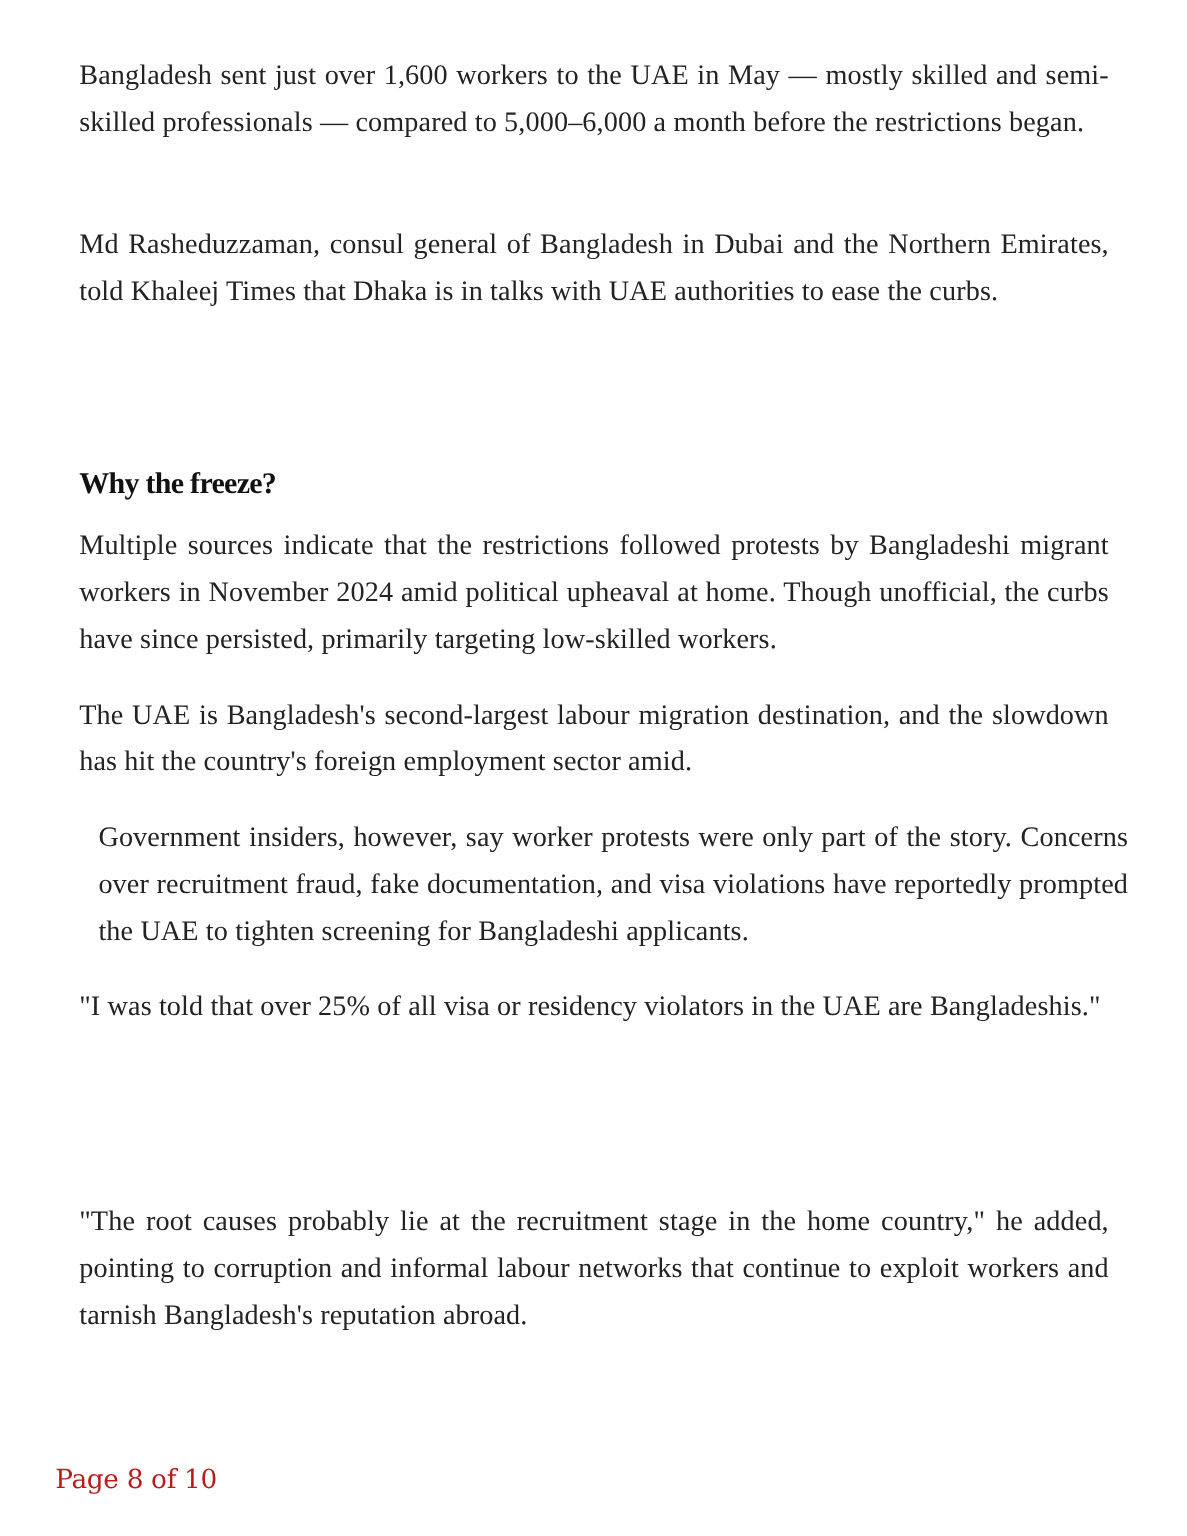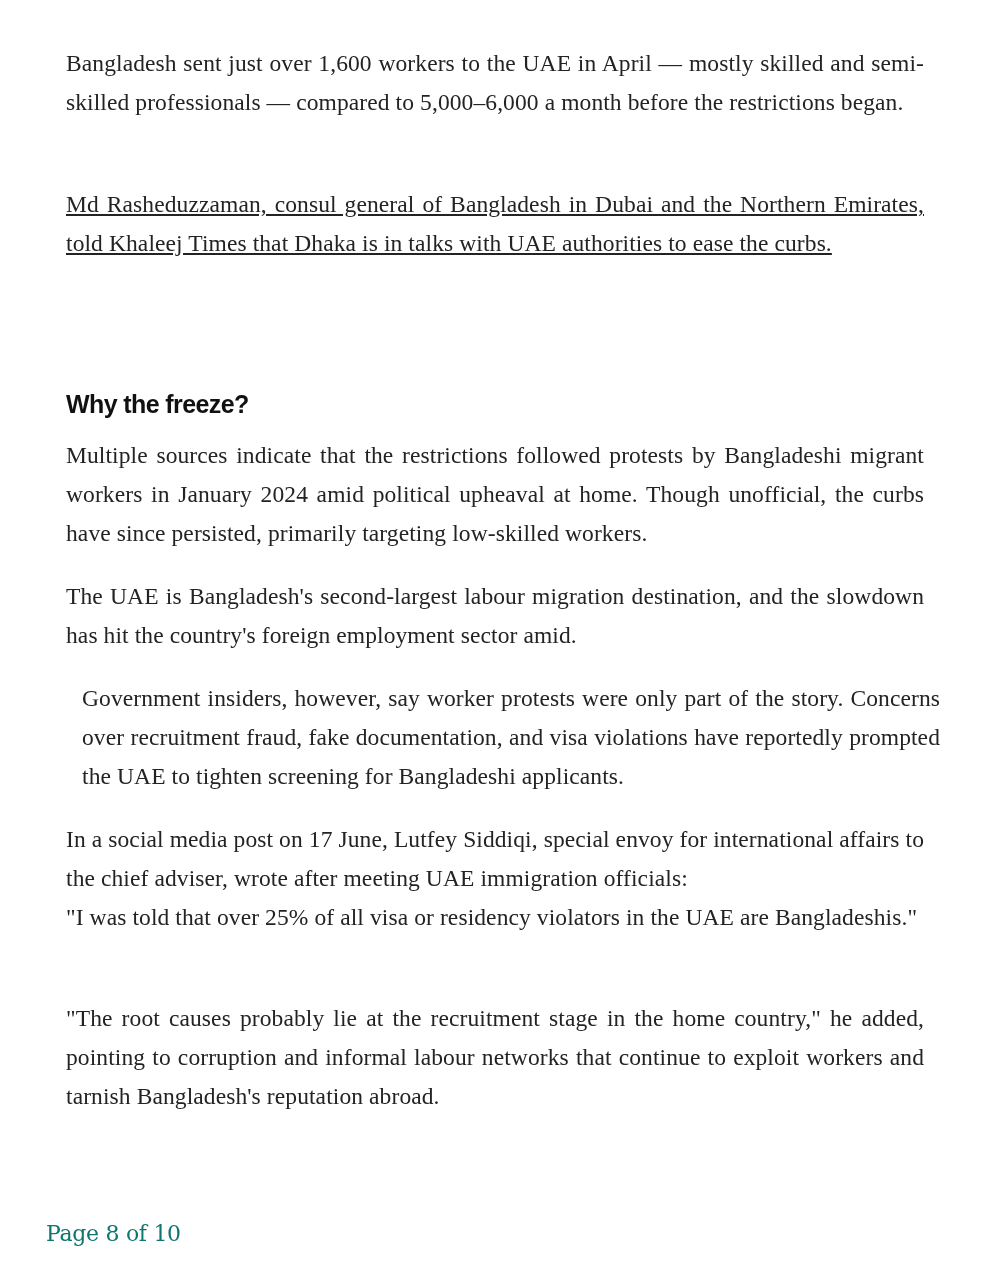--- a/index.html
+++ b/index.html
@@ -24,64 +24,63 @@
     .para {
       margin: 0;
       font-family: "Liberation Serif", "DejaVu Serif", serif;
       font-size: 23.5px;
       line-height: 39px;
       text-align: justify;
       letter-spacing: 0.1px;
       color: #232323;
     }
     .p1 { position: absolute; top: 0; left: 0; width: 858px; }
-    .p2 { position: absolute; top: 141px; left: 0; width: 858px; text-decoration: underline; }
+    .p2 { position: absolute; top: 141px; left: 0; width: 858px; }
     .heading {
       position: absolute;
       top: 342px;
       left: 0;
       margin: 0;
-      font-family: Liberation Sans, sans-serif;
+      font-family: Liberation Serif, serif;
       font-weight: bold;
       font-size: 25px;
       line-height: 36px;
       color: #111111;
       letter-spacing: -0.6px;
     }
     .p3 { position: absolute; top: 392px; left: 0; width: 858px; }
     .p4 { position: absolute; top: 533px; left: 0; width: 858px; }
     .p5 { position: absolute; top: 635px; left: 16px; width: 858px; }
     .p6 { position: absolute; top: 776px; left: 0; width: 858px; }
     .p7 { position: absolute; top: 955px; left: 0; width: 858px; }
     .quote-line { display: block; }
     .footer {
       position: absolute;
       left: 46px;
       top: 1217px;
       font-family: "DejaVu Serif", "Liberation Serif", serif;
       font-size: 22px;
       line-height: 34px;
-      color: #0f766e;
+      color: #b91c1c;
       letter-spacing: -0.3px;
     }
   </style>
 </head>
 <body>
 
 <div class="page">
-  <p class="para p1">Bangladesh sent just over 1,600 workers to the UAE in April — mostly skilled and semi-skilled professionals — compared to 5,000–6,000 a month before the restrictions began.</p>
+  <p class="para p1">Bangladesh sent just over 1,600 workers to the UAE in May — mostly skilled and semi-skilled professionals — compared to 5,000–6,000 a month before the restrictions began.</p>
   <p class="para p2">Md Rasheduzzaman, consul general of Bangladesh in Dubai and the Northern Emirates, told Khaleej Times that Dhaka is in talks with UAE authorities to ease the curbs.</p>
 
   <h2 class="heading">Why the freeze?</h2>
 
-  <p class="para p3">Multiple sources indicate that the restrictions followed protests by Bangladeshi migrant workers in January 2024 amid political upheaval at home. Though unofficial, the curbs have since persisted, primarily targeting low-skilled workers.</p>
+  <p class="para p3">Multiple sources indicate that the restrictions followed protests by Bangladeshi migrant workers in November 2024 amid political upheaval at home. Though unofficial, the curbs have since persisted, primarily targeting low-skilled workers.</p>
   <p class="para p4">The UAE is Bangladesh's second-largest labour migration destination, and the slowdown has hit the country's foreign employment sector amid.</p>
   <p class="para p5">Government insiders, however, say worker protests were only part of the story. Concerns over recruitment fraud, fake documentation, and visa violations have reportedly prompted the UAE to tighten screening for Bangladeshi applicants.</p>
 
   <p class="para p6">
-    <span class="quote-line">In a social media post on 17 June, Lutfey Siddiqi, special envoy for international affairs to the chief adviser, wrote after meeting UAE immigration officials:</span>
     <span class="quote-line">"I was told that over 25% of all visa or residency violators in the UAE are Bangladeshis."</span>
   </p>
 
   <p class="para p7">"The root causes probably lie at the recruitment stage in the home country," he added, pointing to corruption and informal labour networks that continue to exploit workers and tarnish Bangladesh's reputation abroad.</p>
 </div>
 
 <div class="footer">Page 8 of 10</div>
 
 </body></html>

